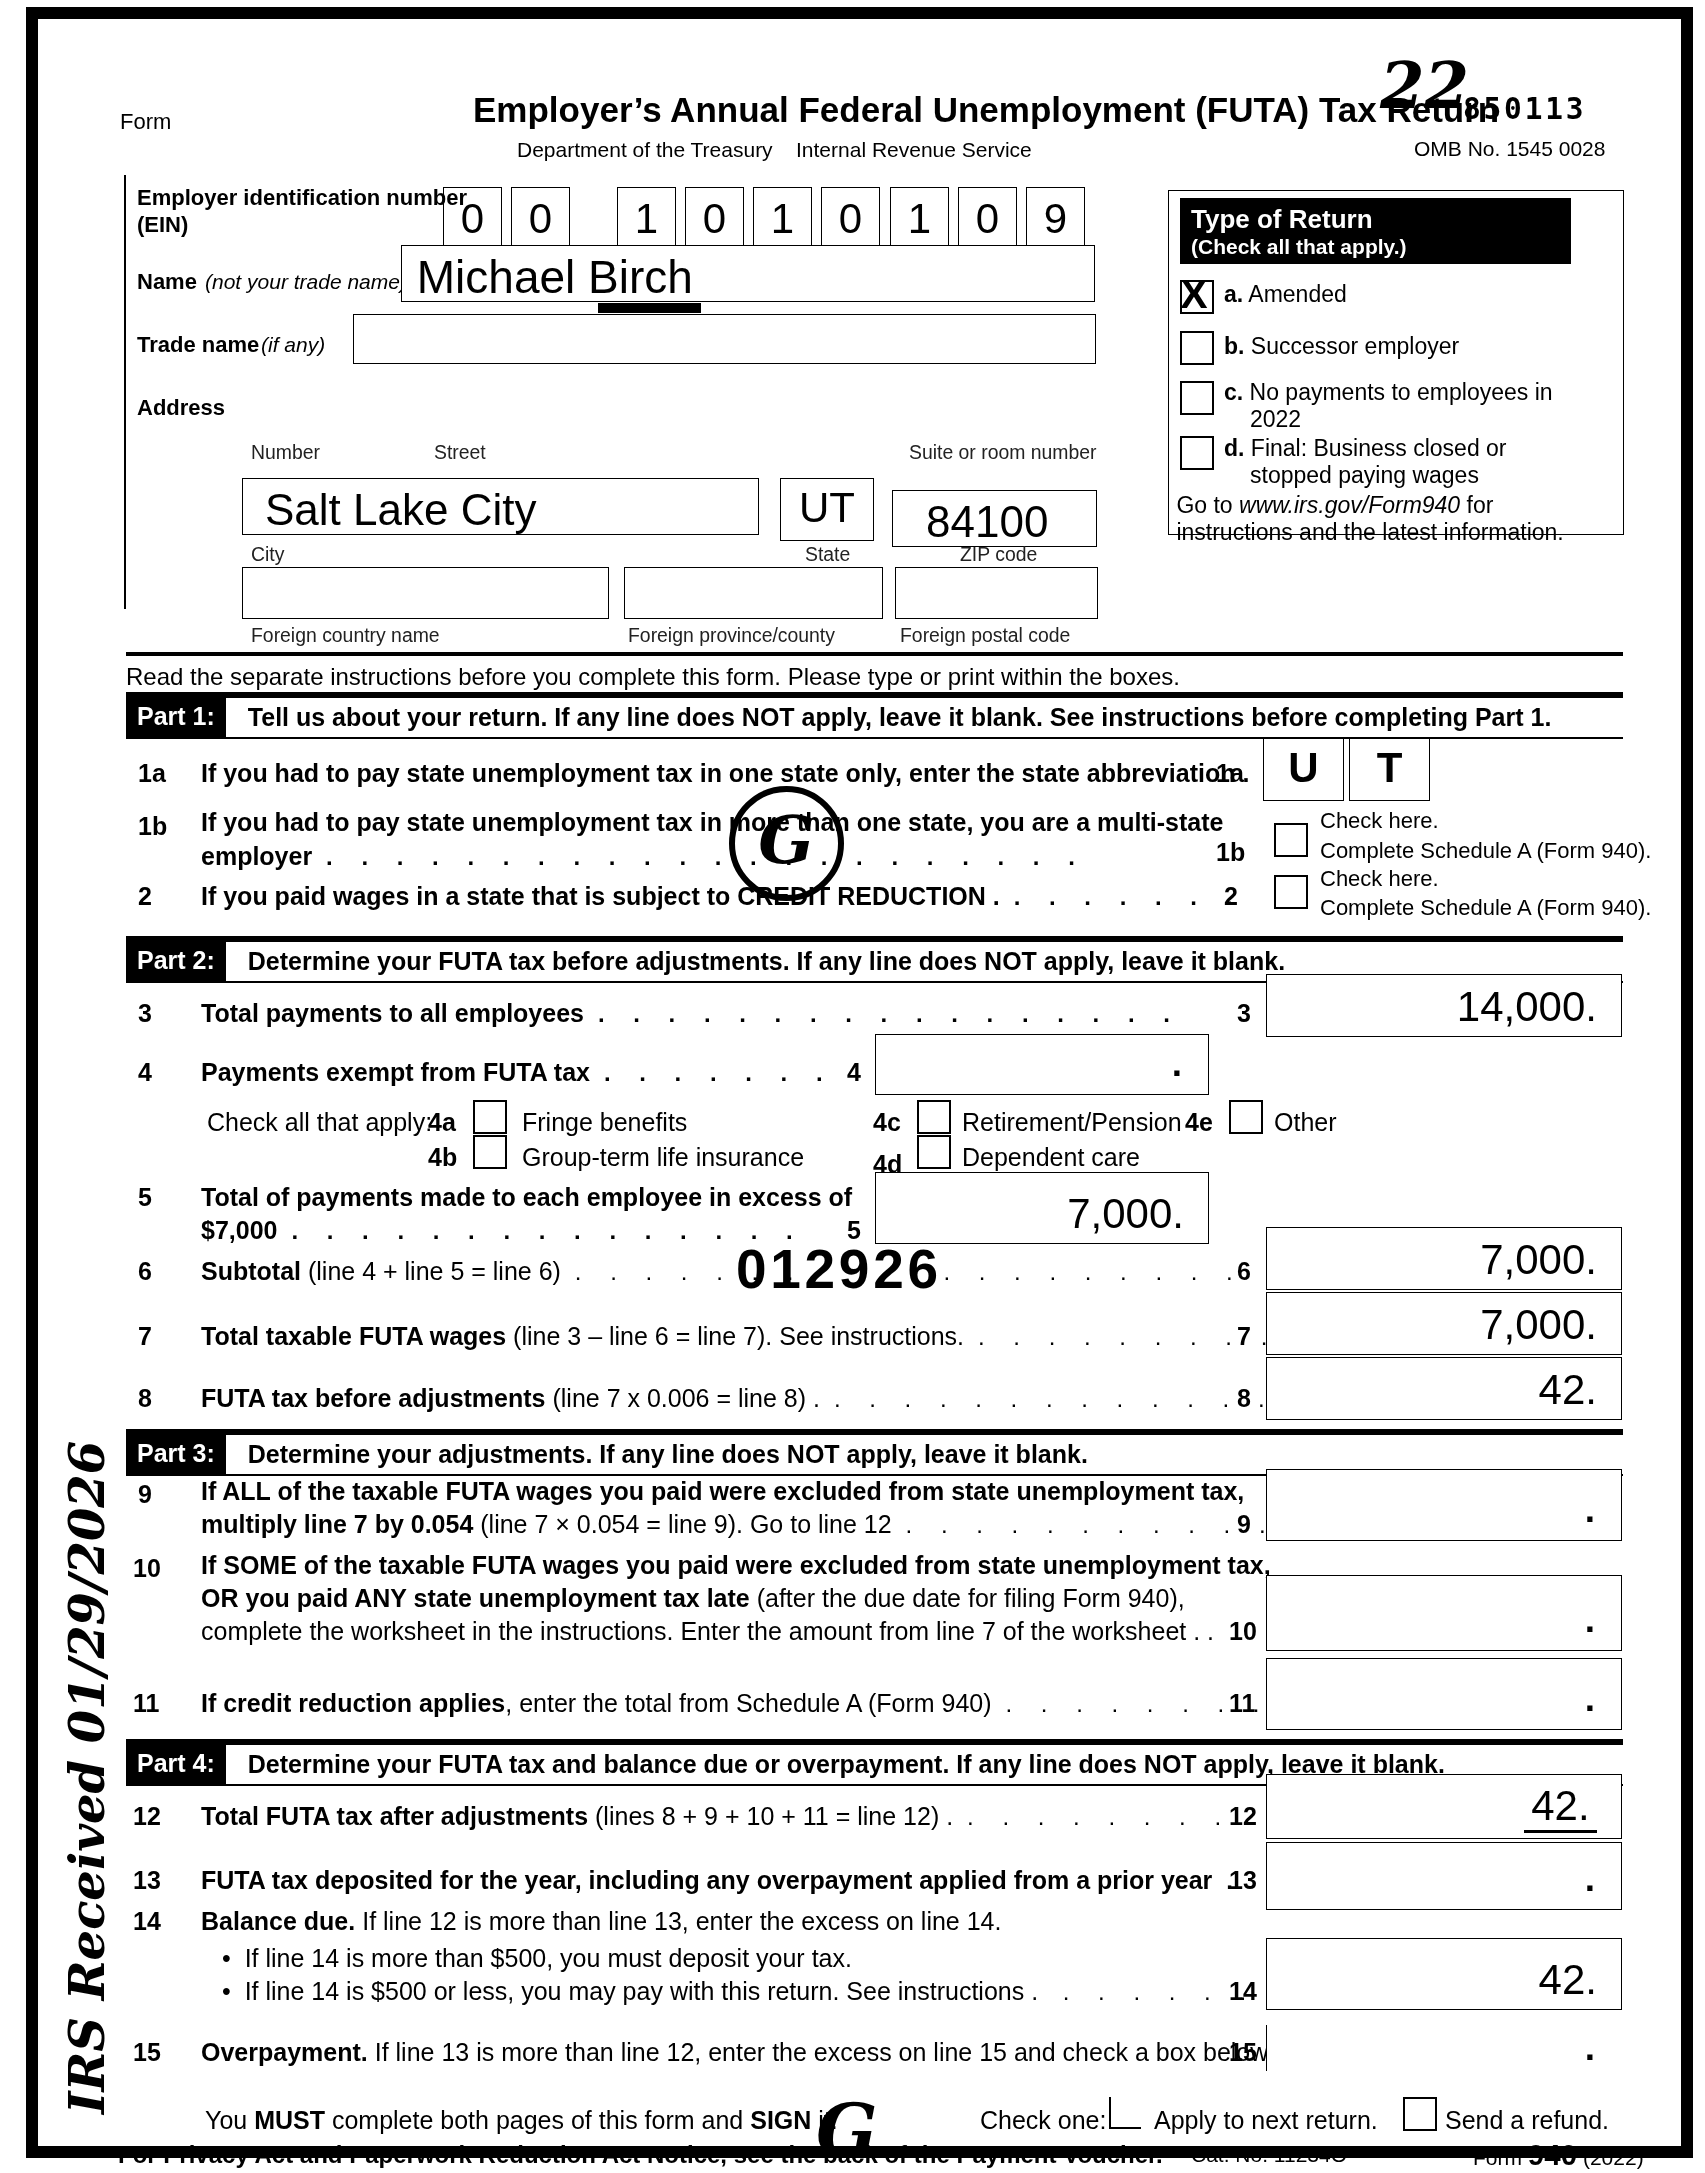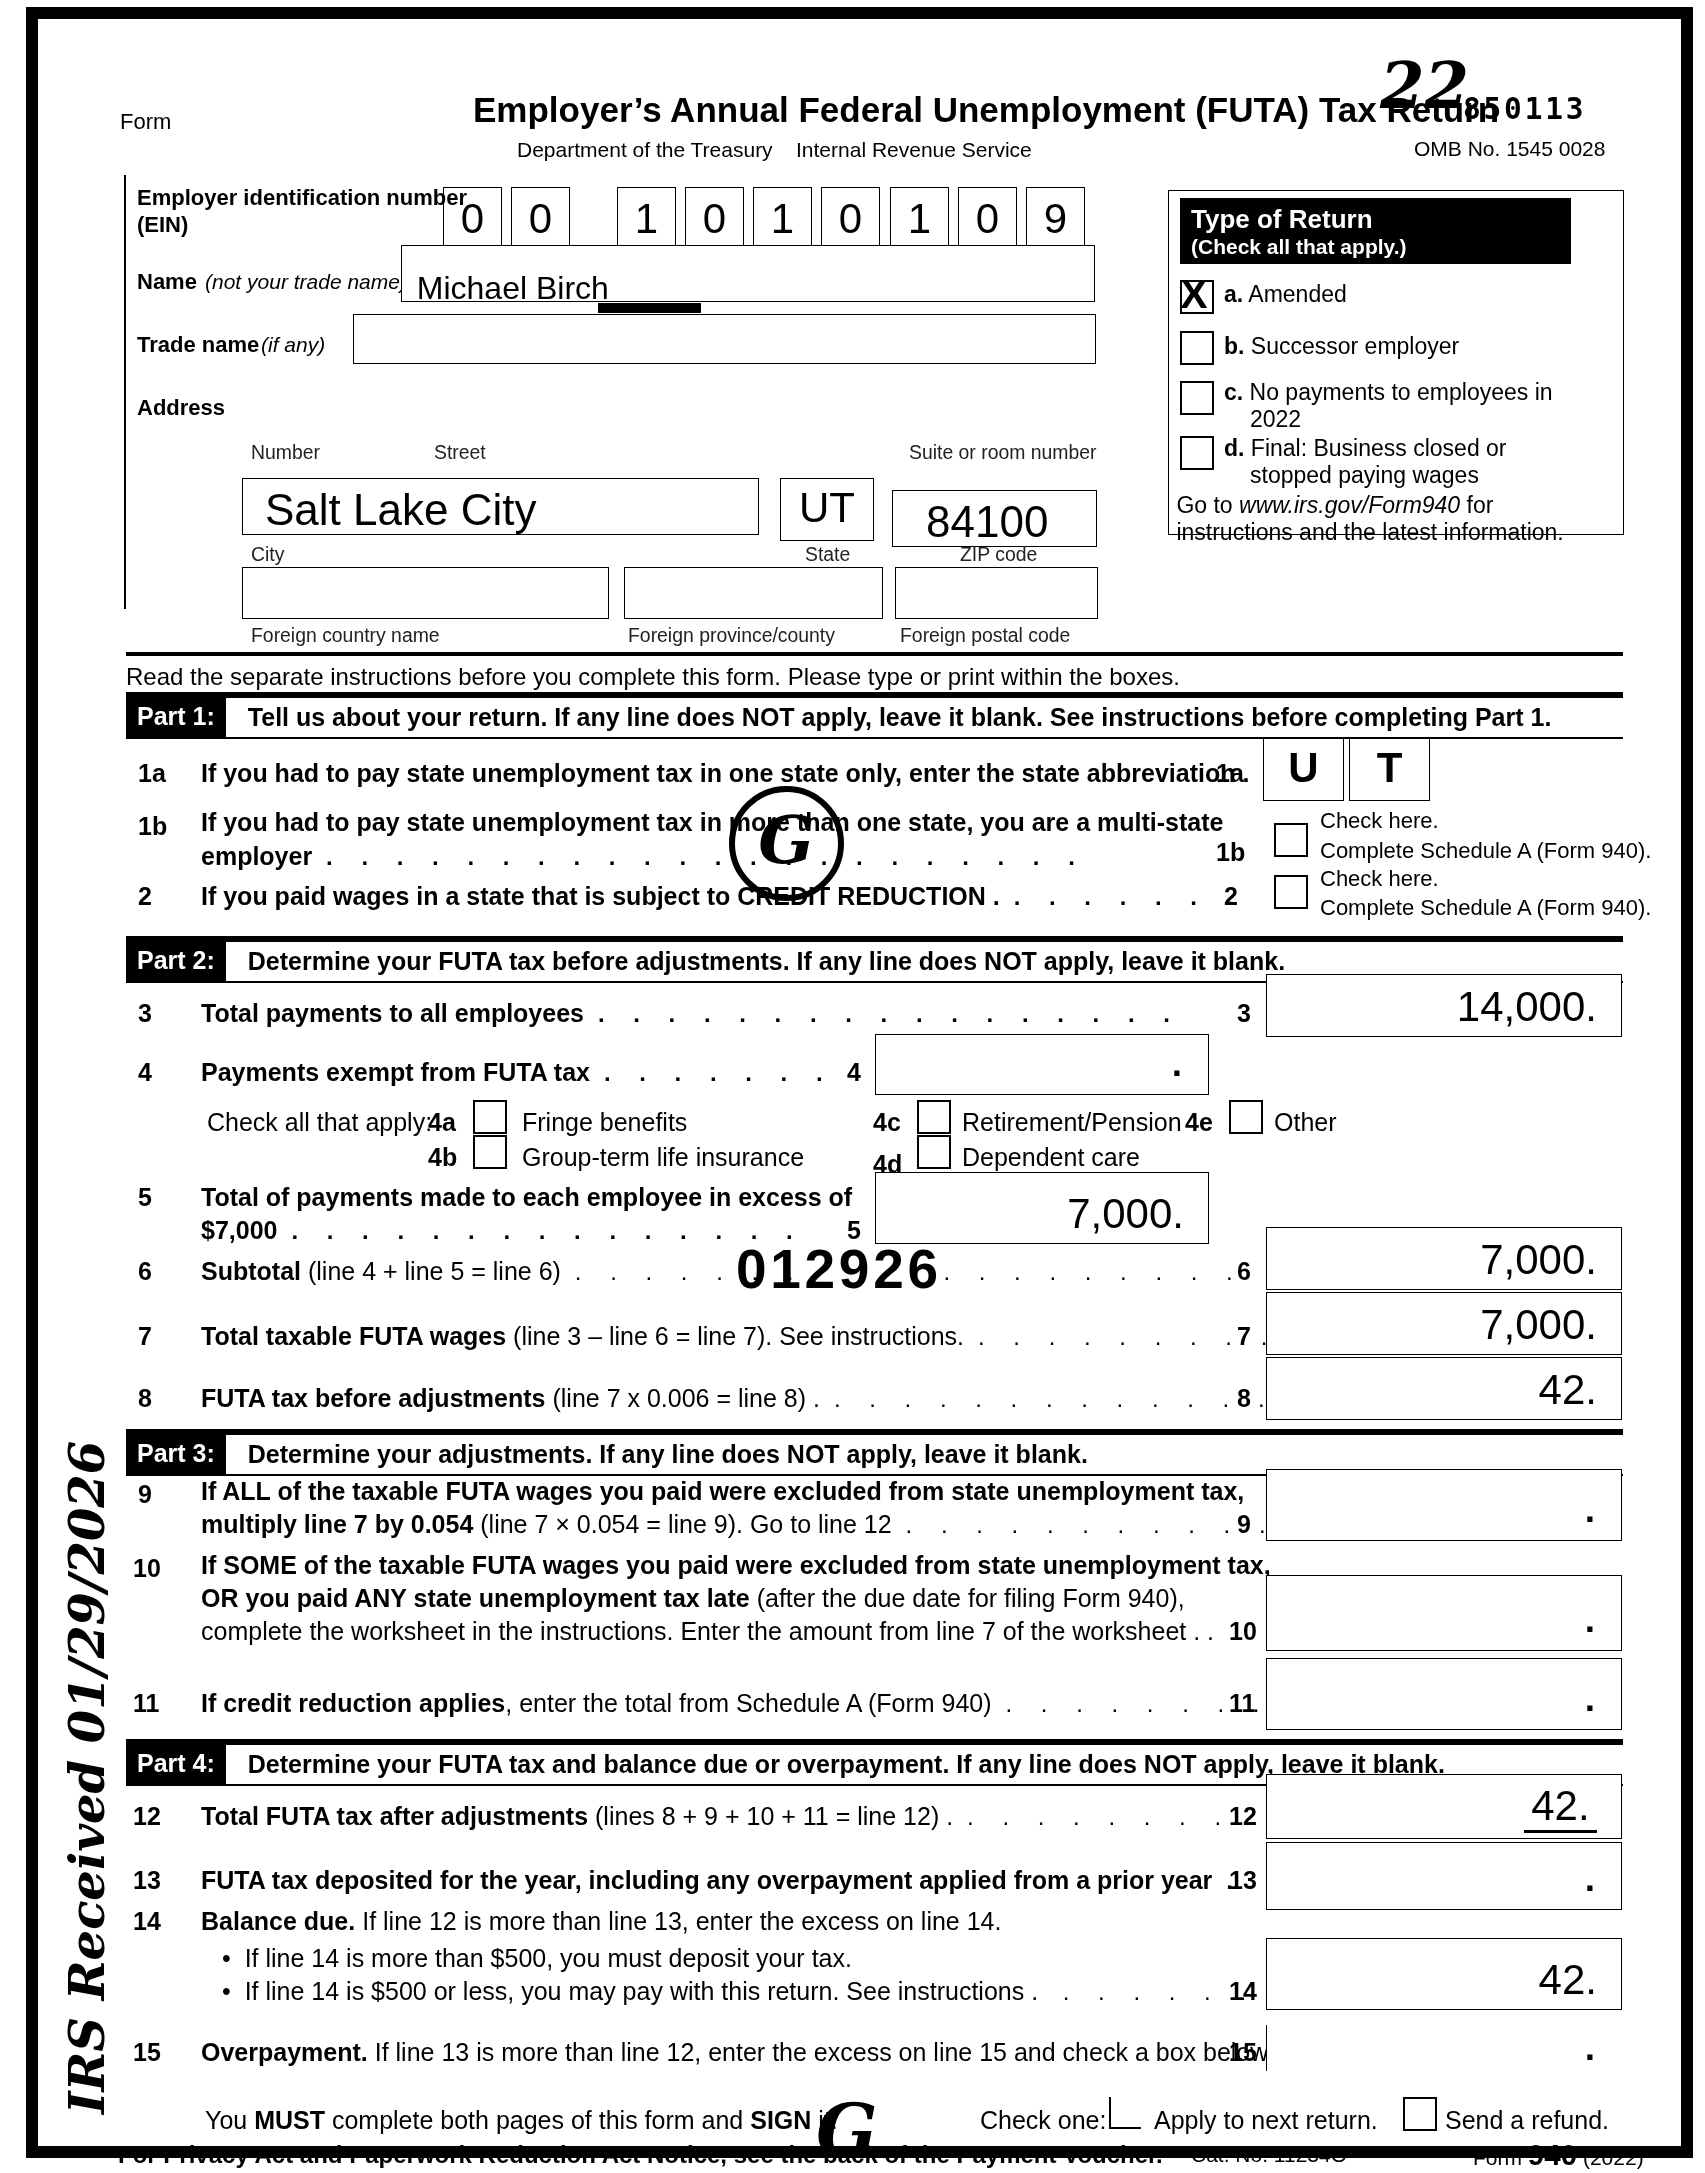--- a/index.html
+++ b/index.html
@@ -65,21 +65,21 @@
   <div class="einbox" style="left:685px;top:187px;">0</div>
   <div class="einbox" style="left:753px;top:187px;">1</div>
   <div class="einbox" style="left:821px;top:187px;">0</div>
   <div class="einbox" style="left:890px;top:187px;">1</div>
   <div class="einbox" style="left:958px;top:187px;">0</div>
   <div class="einbox" style="left:1026px;top:187px;">9</div>
 
   <span class="abs b" style="left:137px;top:269px;font-size:22px;">Name</span>
   <span class="abs i" style="left:205px;top:270px;font-size:21px;">(not your trade name)</span>
   <div class="fbox" style="left:401px;top:245px;width:692px;height:55px;">
-    <span class="val" style="position:absolute;left:14.8px;top:3.7px;font-size:32px;margin-top:20px;">Michael Birch</span>
+    <span class="val" style="position:absolute;left:14.8px;top:3.7px;font-size:46px;">Michael Birch</span>
   </div>
   <div class="abs" style="left:598px;top:303px;width:103px;height:10px;background:#000;"></div>
 
   <span class="abs b" style="left:137px;top:332px;font-size:22px;">Trade name</span>
   <span class="abs i" style="left:261px;top:333px;font-size:21px;">(if any)</span>
   <div class="fbox" style="left:353px;top:314px;width:741px;height:48px;"></div>
 
   <span class="abs b" style="left:137px;top:395px;font-size:22px;">Address</span>
   <span class="sublbl" style="left:251px;top:441px;">Number</span>
   <span class="sublbl" style="left:434px;top:441px;">Street</span>

